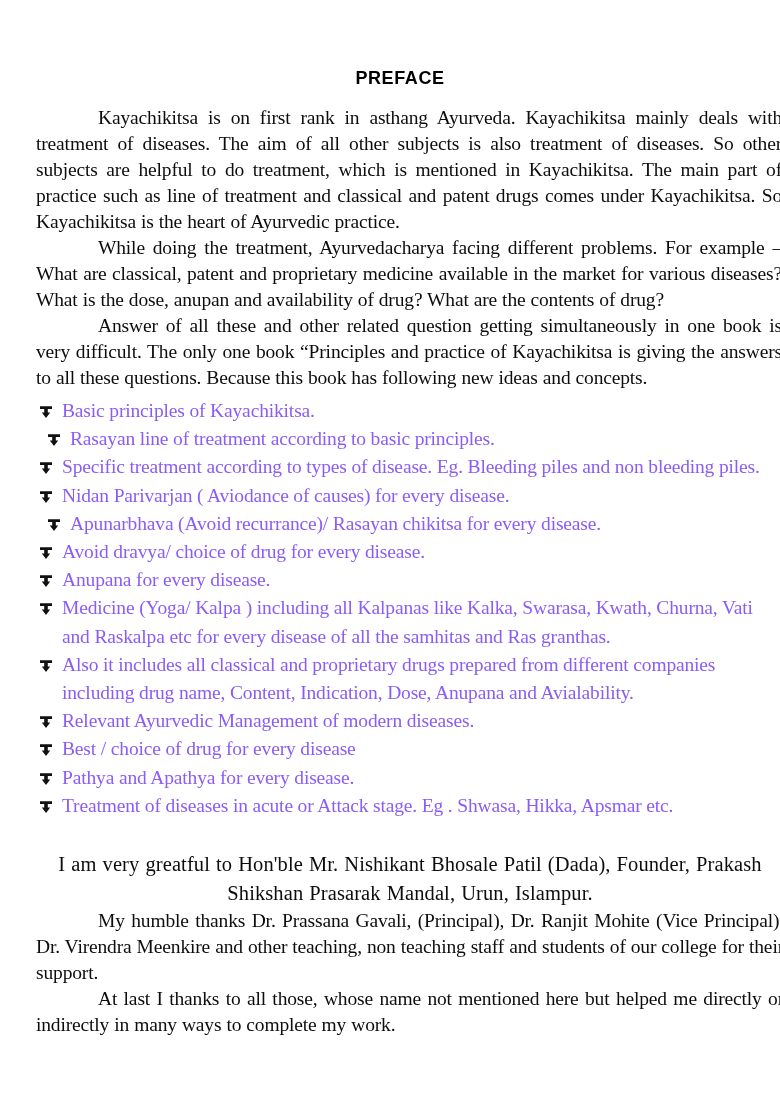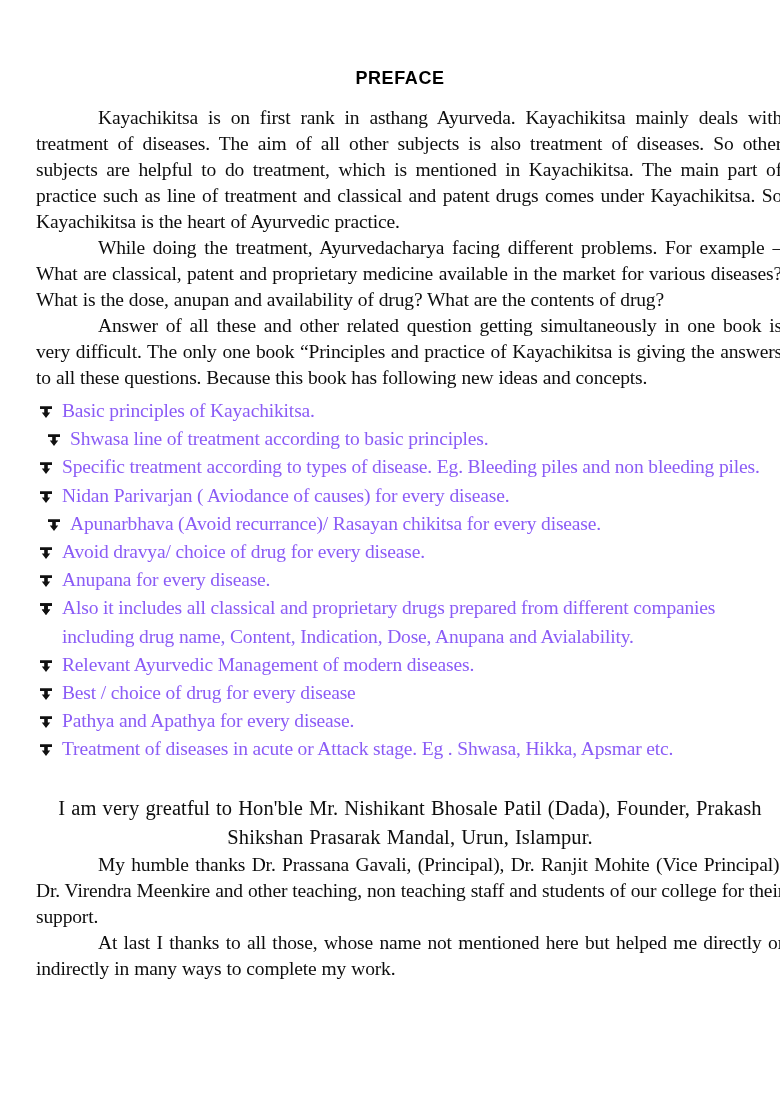--- a/index.html
+++ b/index.html
@@ -124,21 +124,21 @@
           </svg>
       </span>
       <span class="txt">Basic principles of Kayachikitsa.</span>
     </li>
     <li class="ind1">
       <span class="bullet">
         <svg width="16" height="17" viewBox="0 0 16 17">
             <path d="M2 4.2 L14 4.2 L14 7.0 L9.8 7.0 L9.8 10.4 L12.2 10.4 L8 16 L3.8 10.4 L6.2 10.4 L6.2 7.0 L2 7.0 Z" fill="#111"></path>
           </svg>
       </span>
-      <span class="txt">Shwasa line of treatment according to basic principles.</span>
+      <span class="txt">Rasayan line of treatment according to basic principles.</span>
     </li>
     <li>
       <span class="bullet">
         <svg width="16" height="17" viewBox="0 0 16 17">
             <path d="M2 4.2 L14 4.2 L14 7.0 L9.8 7.0 L9.8 10.4 L12.2 10.4 L8 16 L3.8 10.4 L6.2 10.4 L6.2 7.0 L2 7.0 Z" fill="#111"></path>
           </svg>
       </span>
       <span class="txt">Specific treatment according to types of disease. Eg. Bleeding piles and non bleeding piles.</span>
     </li>
     <li>
@@ -172,20 +172,21 @@
           </svg>
       </span>
       <span class="txt">Anupana for every disease.</span>
     </li>
     <li>
       <span class="bullet">
         <svg width="16" height="17" viewBox="0 0 16 17">
             <path d="M2 4.2 L14 4.2 L14 7.0 L9.8 7.0 L9.8 10.4 L12.2 10.4 L8 16 L3.8 10.4 L6.2 10.4 L6.2 7.0 L2 7.0 Z" fill="#111"></path>
           </svg>
       </span>
+      <span class="txt">Medicine (Yoga/ Kalpa ) including all Kalpanas like Kalka, Swarasa, Kwath, Churna, Vati and Raskalpa etc for every disease of all the samhitas and Ras granthas.</span>
     </li>
     <li>
       <span class="bullet">
         <svg width="16" height="17" viewBox="0 0 16 17">
             <path d="M2 4.2 L14 4.2 L14 7.0 L9.8 7.0 L9.8 10.4 L12.2 10.4 L8 16 L3.8 10.4 L6.2 10.4 L6.2 7.0 L2 7.0 Z" fill="#111"></path>
           </svg>
       </span>
       <span class="txt">Also it includes all classical and proprietary drugs prepared from different companies including drug name, Content, Indication, Dose, Anupana and Avialability.</span>
     </li>
     <li>

